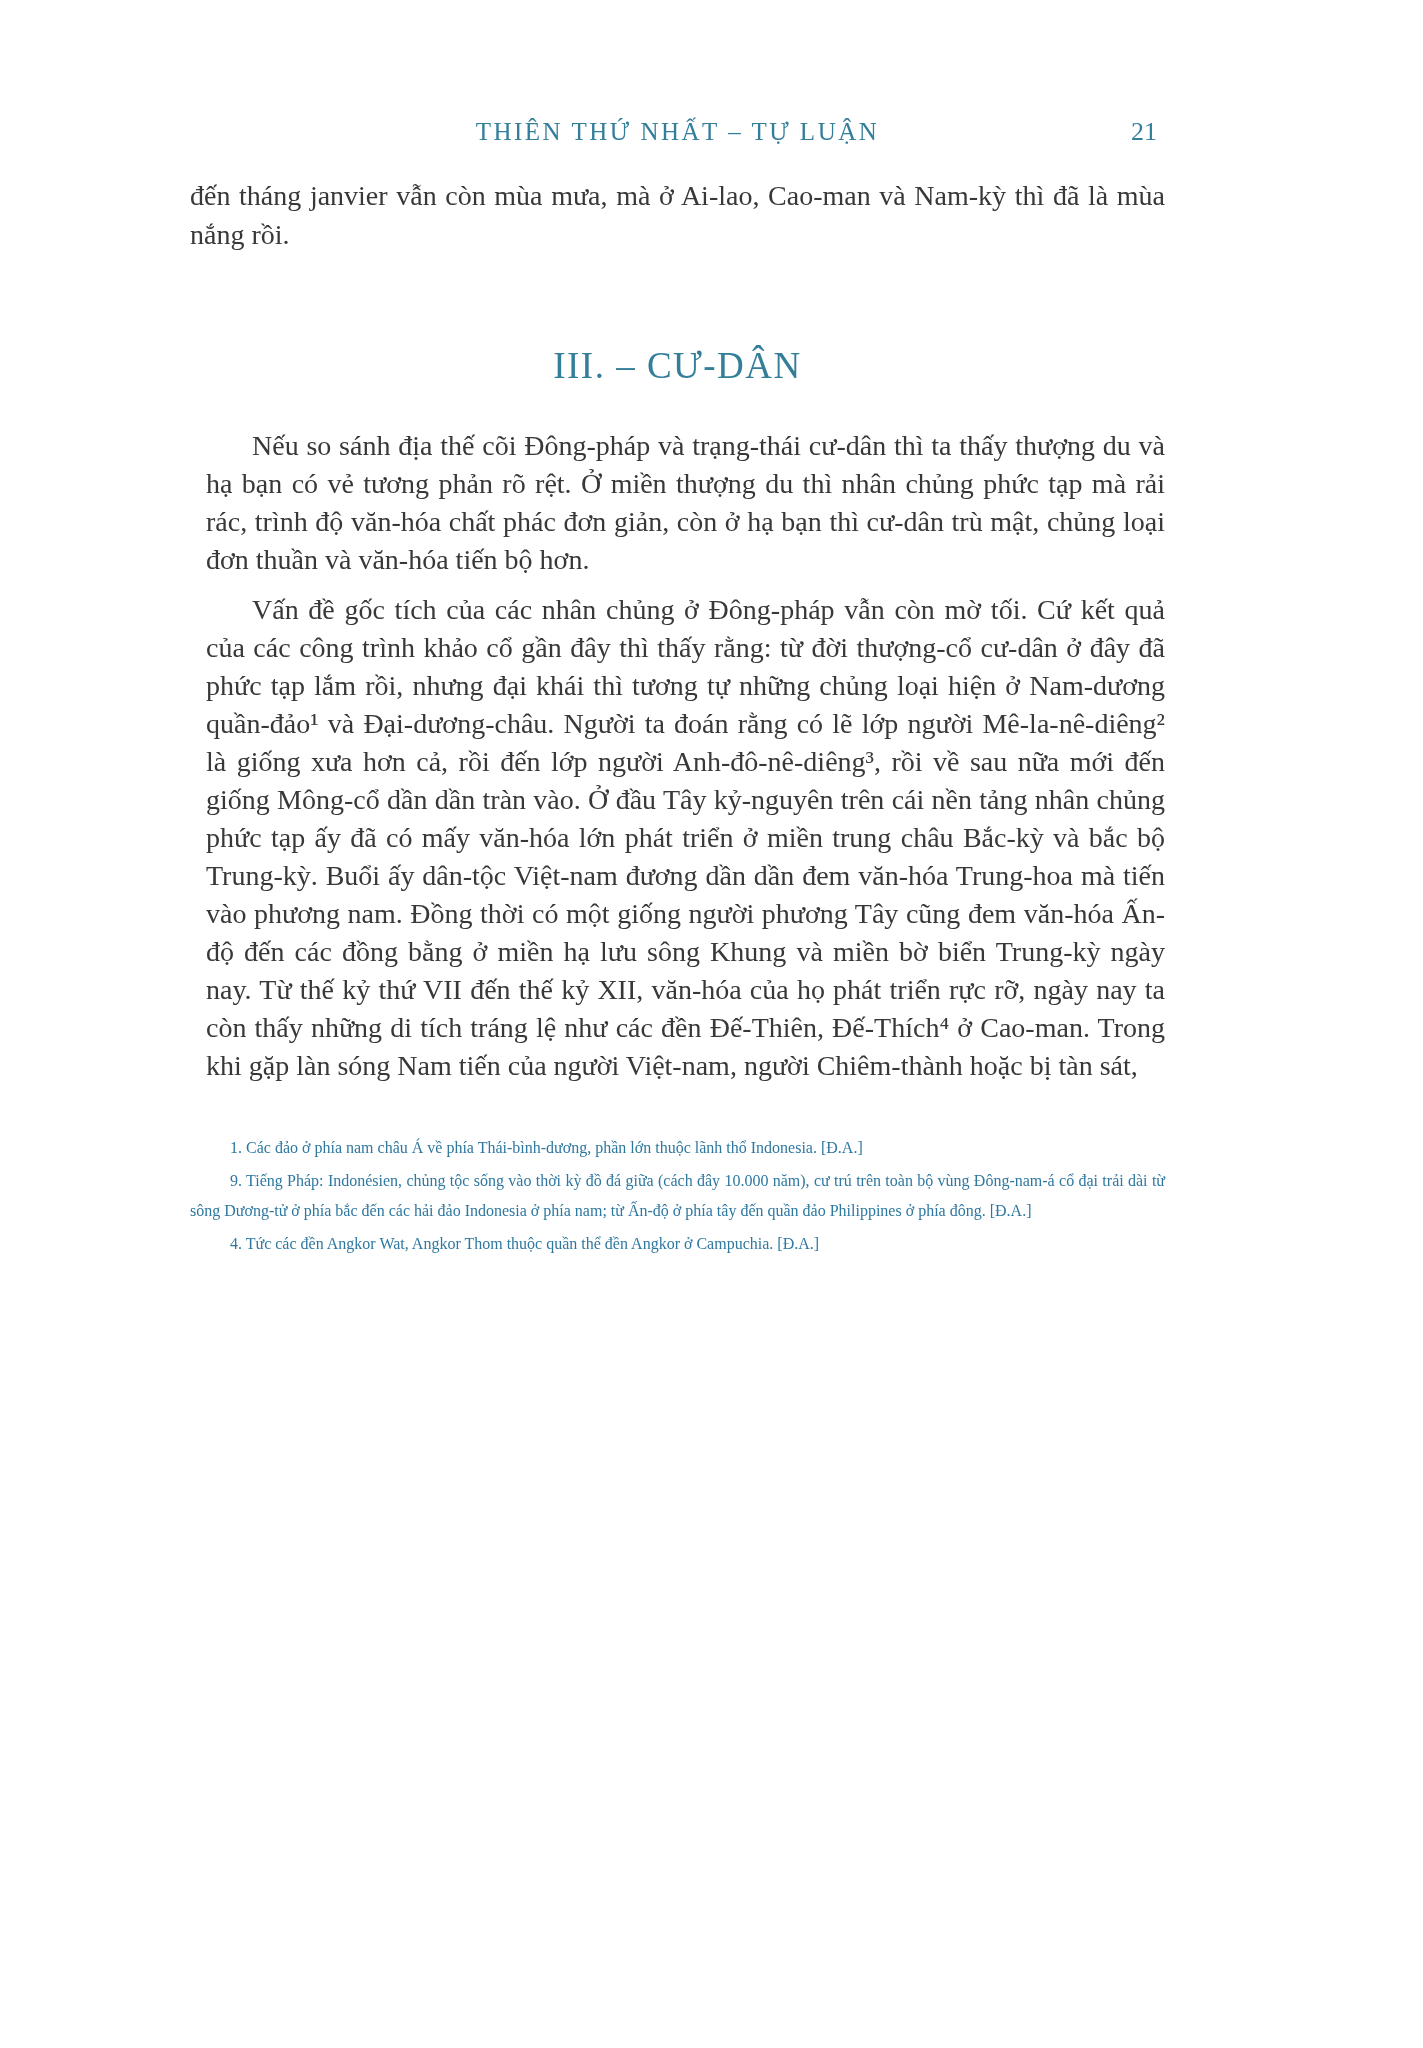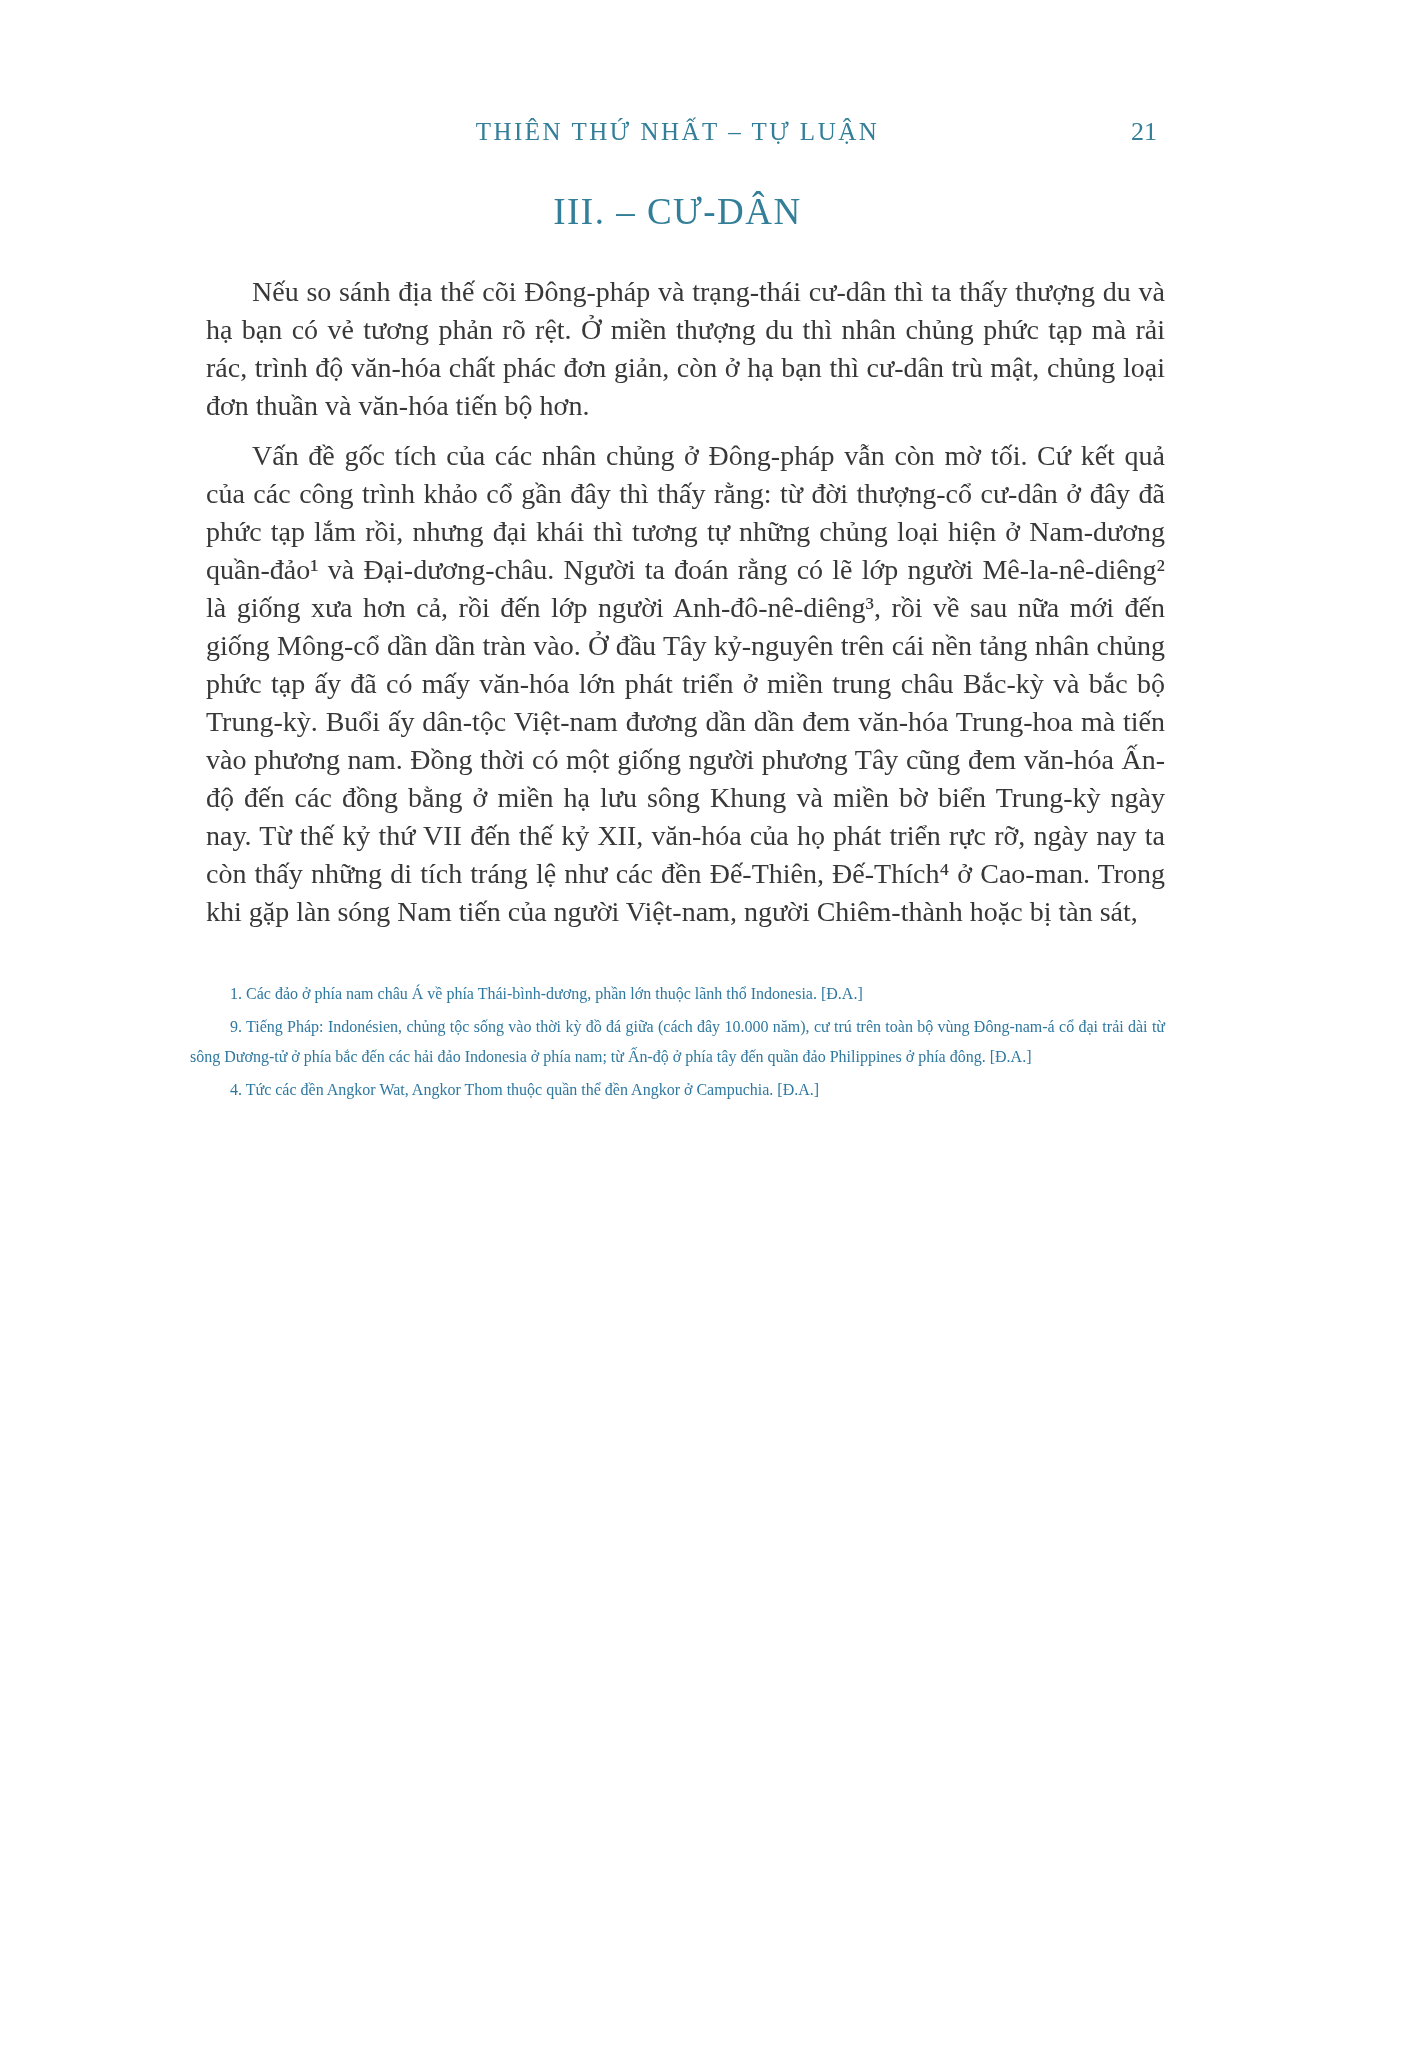--- a/index.html
+++ b/index.html
@@ -49,21 +49,21 @@
 
   .continuation-paragraph {
     margin-top: 30px;
     font-size: 28px;
     line-height: 39px;
     color: var(--body-text, #383838);
     text-align: justify;
   }
 
   .section-heading {
-    margin-top: 44px;
+    margin-top: 90px;
     text-align: center;
     color: var(--accent, #337e98);
     font-size: 37px;
     font-weight: normal;
     letter-spacing: 1.5px;
   }
 
   .body-paragraph {
     margin-top: 40px;
     font-size: 28px;
@@ -95,20 +95,21 @@
 <body>
 
 <div class="page">
   <div class="content">
 
     <div class="running-header">
       <span class="running-header-title">THIÊN THỨ NHẤT – TỰ LUẬN</span>
       <span class="page-number">21</span>
     </div>
 
+    <p class="continuation-paragraph">đến tháng janvier vẫn còn mùa mưa, mà ở Ai-lao, Cao-man và Nam-kỳ thì đã là mùa nắng rồi.</p>
 
     <h2 class="section-heading">III. – CƯ-DÂN</h2>
 
     <p class="body-paragraph">Nếu so sánh địa thế cõi Đông-pháp và trạng-thái cư-dân thì ta thấy thượng du và hạ bạn có vẻ tương phản rõ rệt. Ở miền thượng du thì nhân chủng phức tạp mà rải rác, trình độ văn-hóa chất phác đơn giản, còn ở hạ bạn thì cư-dân trù mật, chủng loại đơn thuần và văn-hóa tiến bộ hơn.</p>
 
     <p class="body-paragraph">Vấn đề gốc tích của các nhân chủng ở Đông-pháp vẫn còn mờ tối. Cứ kết quả của các công trình khảo cổ gần đây thì thấy rằng: từ đời thượng-cổ cư-dân ở đây đã phức tạp lắm rồi, nhưng đại khái thì tương tự những chủng loại hiện ở Nam-dương quần-đảo¹ và Đại-dương-châu. Người ta đoán rằng có lẽ lớp người Mê-la-nê-diêng² là giống xưa hơn cả, rồi đến lớp người Anh-đô-nê-diêng³, rồi về sau nữa mới đến giống Mông-cổ dần dần tràn vào. Ở đầu Tây kỷ-nguyên trên cái nền tảng nhân chủng phức tạp ấy đã có mấy văn-hóa lớn phát triển ở miền trung châu Bắc-kỳ và bắc bộ Trung-kỳ. Buổi ấy dân-tộc Việt-nam đương dần dần đem văn-hóa Trung-hoa mà tiến vào phương nam. Đồng thời có một giống người phương Tây cũng đem văn-hóa Ấn-độ đến các đồng bằng ở miền hạ lưu sông Khung và miền bờ biển Trung-kỳ ngày nay. Từ thế kỷ thứ VII đến thế kỷ XII, văn-hóa của họ phát triển rực rỡ, ngày nay ta còn thấy những di tích tráng lệ như các đền Đế-Thiên, Đế-Thích⁴ ở Cao-man. Trong khi gặp làn sóng Nam tiến của người Việt-nam, người Chiêm-thành hoặc bị tàn sát,</p>
 
     <div class="footnotes">
       <p class="footnote">1. Các đảo ở phía nam châu Á về phía Thái-bình-dương, phần lớn thuộc lãnh thổ Indonesia. [Đ.A.]</p>
       <p class="footnote">9. Tiếng Pháp: Indonésien, chủng tộc sống vào thời kỳ đồ đá giữa (cách đây 10.000 năm), cư trú trên toàn bộ vùng Đông-nam-á cổ đại trải dài từ sông Dương-tử ở phía bắc đến các hải đảo Indonesia ở phía nam; từ Ấn-độ ở phía tây đến quần đảo Philippines ở phía đông. [Đ.A.]</p>

